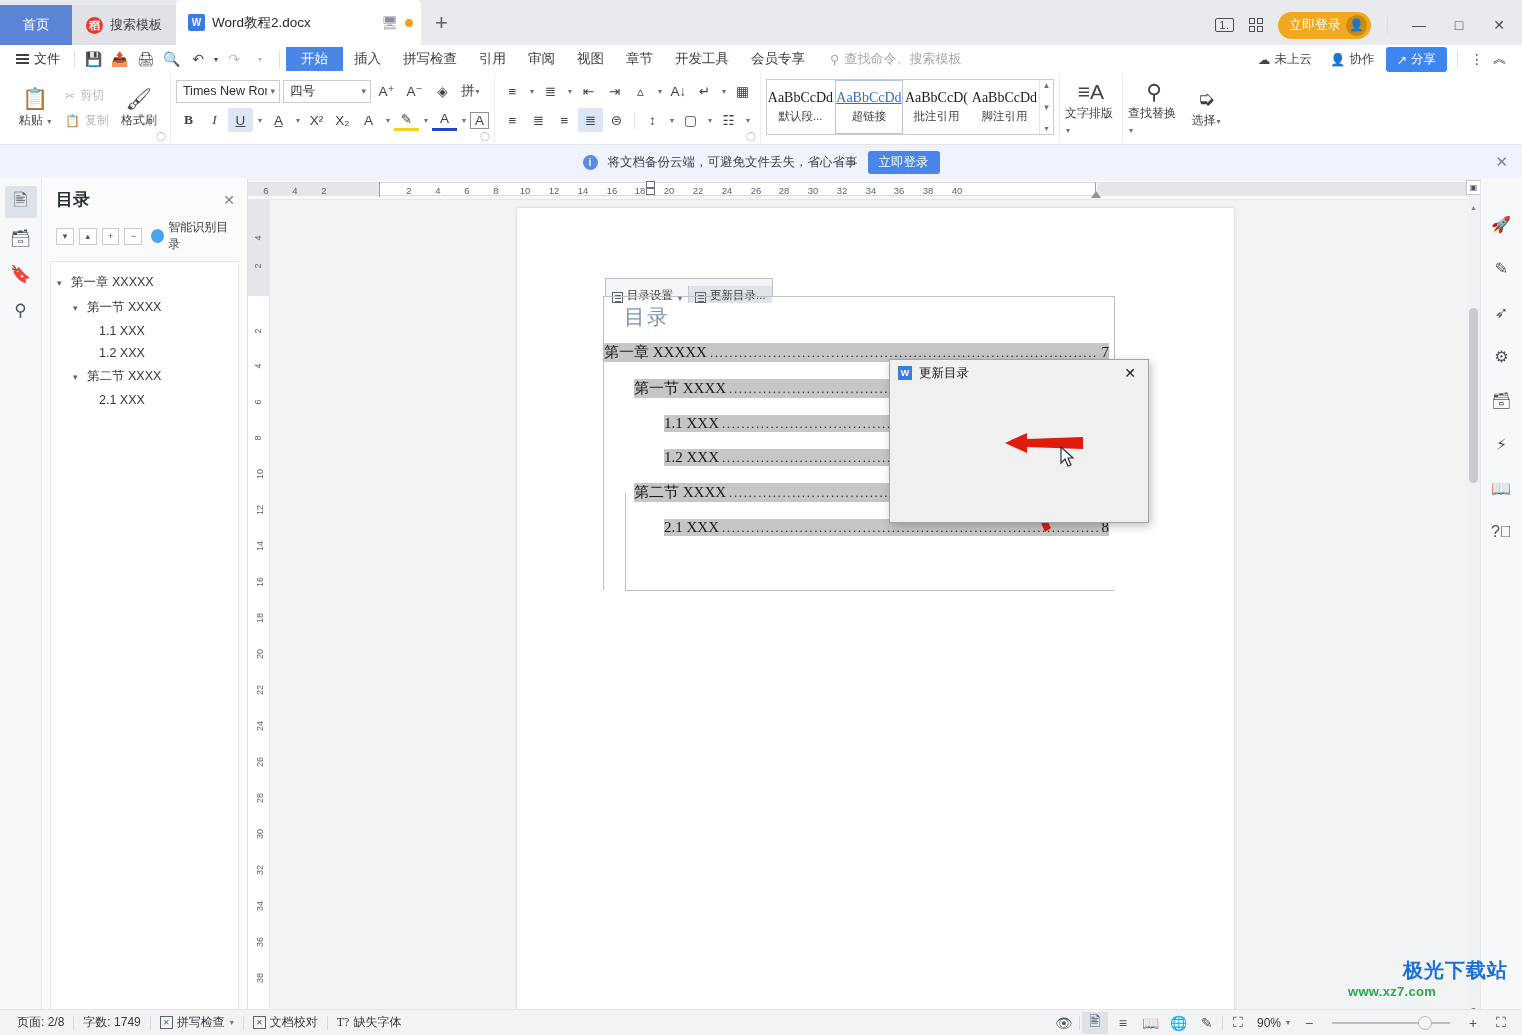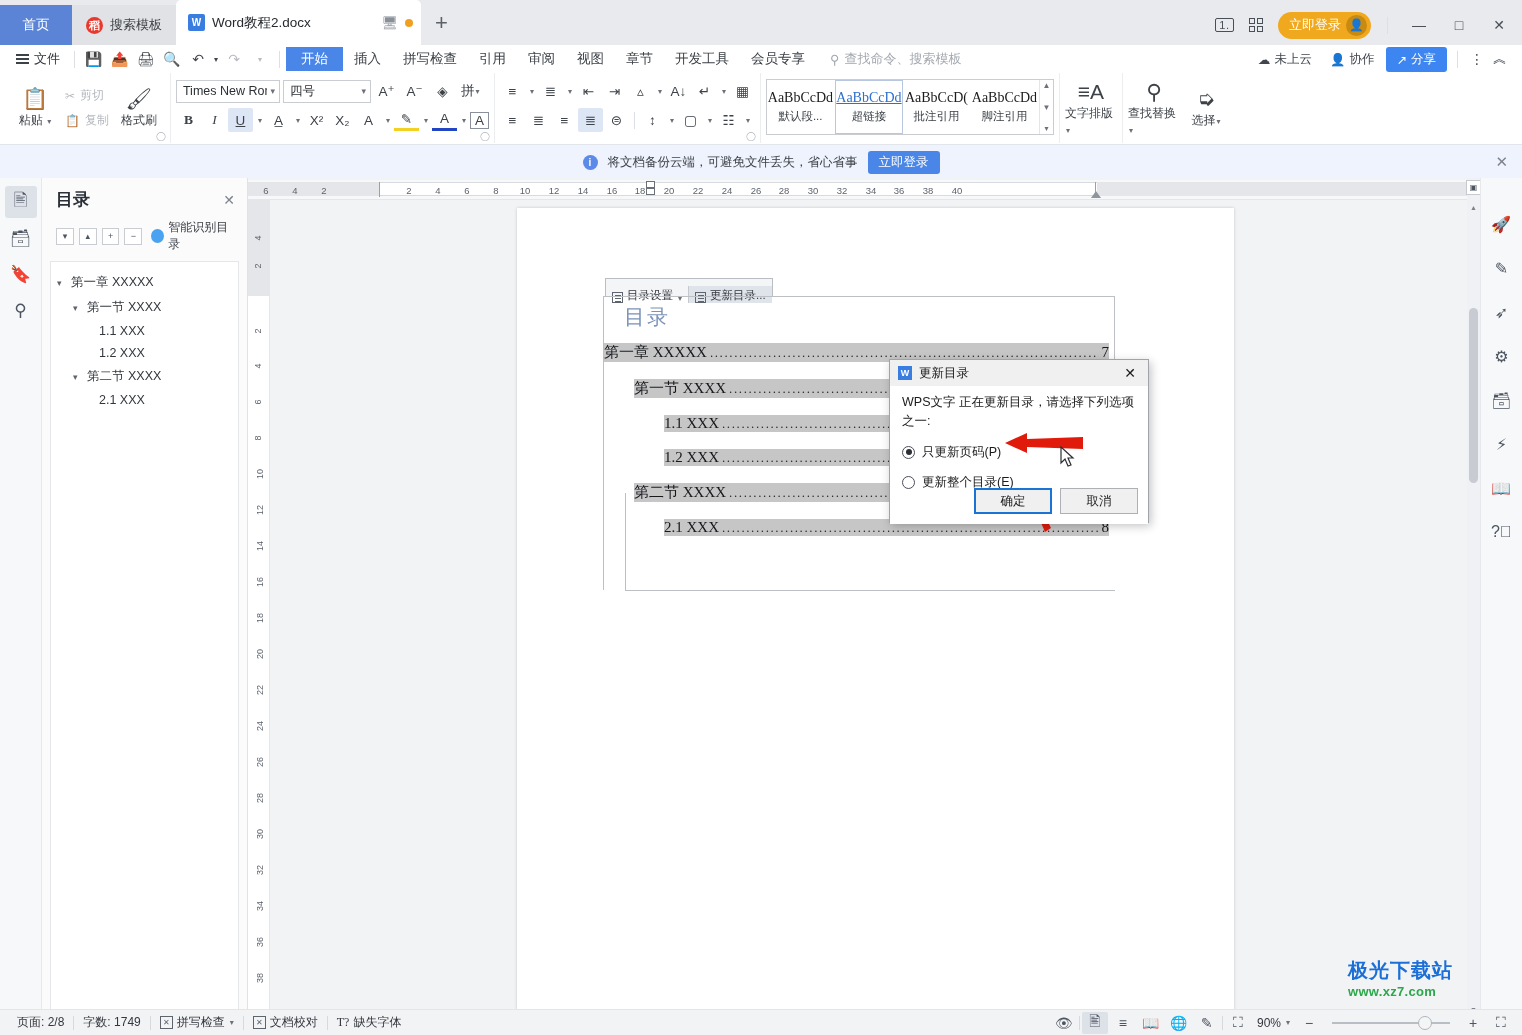--- a/index.html
+++ b/index.html
@@ -278,21 +278,21 @@
   .statusbar-right { margin-left:auto; display:flex; align-items:center; gap:2px; }
   .vmode { width:26px;height:22px;display:flex;align-items:center;justify-content:center;
            color:#4d5560;font-size:14px;border-radius:2px;}
   .vmode.on { background:#dde1e8; }
   .zoomtrack { width:118px; height:2px; background:#b9bdc4; position:relative; margin:0 8px;}
   .zoomknob { position:absolute; left:86px; top:-6px; width:14px;height:14px;border-radius:50%;
               background:#f4f5f7; border:1px solid #b0b4ba; }
   .watermark { position:absolute; right:14px; bottom:22px; width:160px; height:56px;
                pointer-events:none; }
   .wm-text { font-size:20px; font-weight:bold; color:#1b6fd6; letter-spacing:1px;
-             text-shadow:0 0 1px rgba(255,255,255,0.9); }
+             text-shadow:0 0 1px rgba(255,255,255,0.9);text-align:right; }
   .wm-url { font-size:13px; font-weight:bold; color:#2aa84a; letter-spacing:0.3px; }
 </style>
 </head>
 <body>
 
 <div id="app">
 
   <div class="tabbar">
     <div class="tab tab-home">
       <span>首页</span>
@@ -733,39 +733,20 @@
       <polygon points="4,2 22,22 15,24 26,46 20,50 11,29 4,34" fill="#e01b0c"></polygon>
     </svg>
   </div>
 
   <div class="dialog">
     <div class="dlg-title">
       <span class="dlg-wico">W</span>
       <span class="dlg-ttext">更新目录</span>
       <span class="dlg-x">✕</span>
     </div>
-    <div class="dlg-body">
-      <div class="dlg-msg">WPS文字 正在更新目录，请选择下列选项之一:</div>
-      <div class="radio-row">
-        <span class="radio on"></span>
-        <span>只更新页码(P)</span>
-      </div>
-      <div class="radio-row">
-        <span class="radio"></span>
-        <span>更新整个目录(E)</span>
-      </div>
-      <div class="dlg-btns">
-        <div class="dlg-btn primary">
-            <span>确定</span>
-          </div>
-        <div class="dlg-btn">
-            <span>取消</span>
-          </div>
-      </div>
-    </div>
   </div>
 
   <svg class="redarrow2" viewBox="0 0 78 22">
     <polygon points="0,11 22,1 22,7 78,5 78,17 22,15 22,21" fill="#e01b0c"></polygon>
   </svg>
 
   <svg class="mousecur" viewBox="0 0 16 22">
     <polygon points="1,1 1,17 5,13 8,20 11,19 8,12 13,12" fill="#ffffff" stroke="#2b2f35" stroke-width="1.2"></polygon>
   </svg>
 

